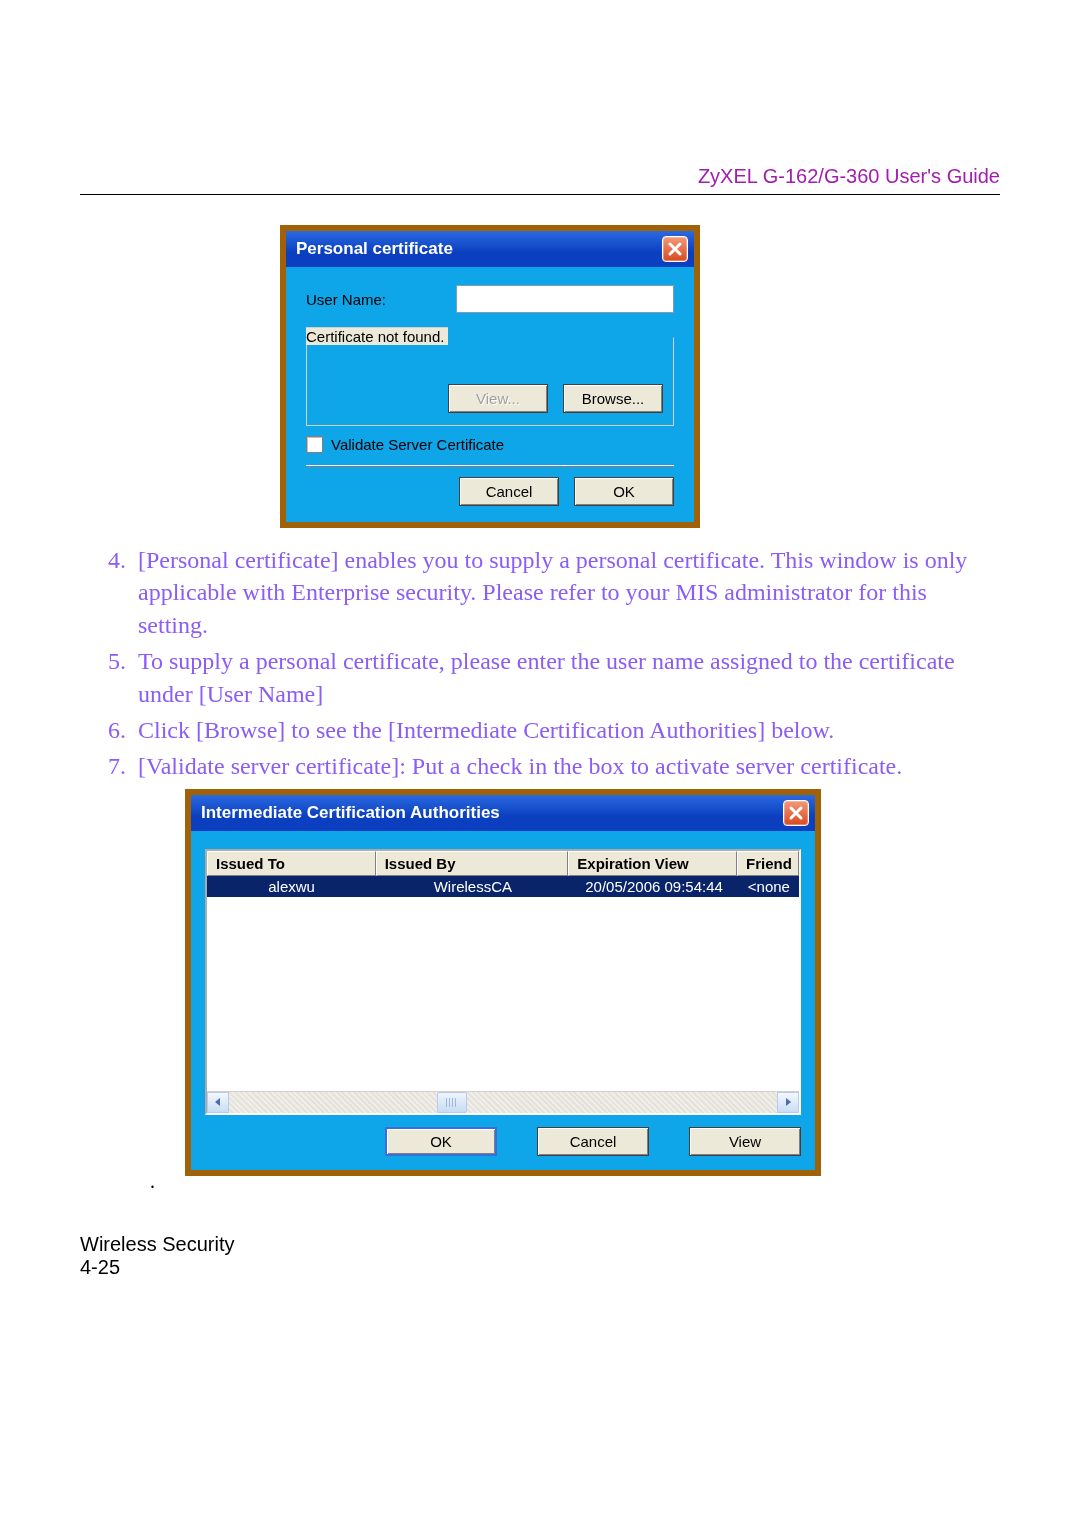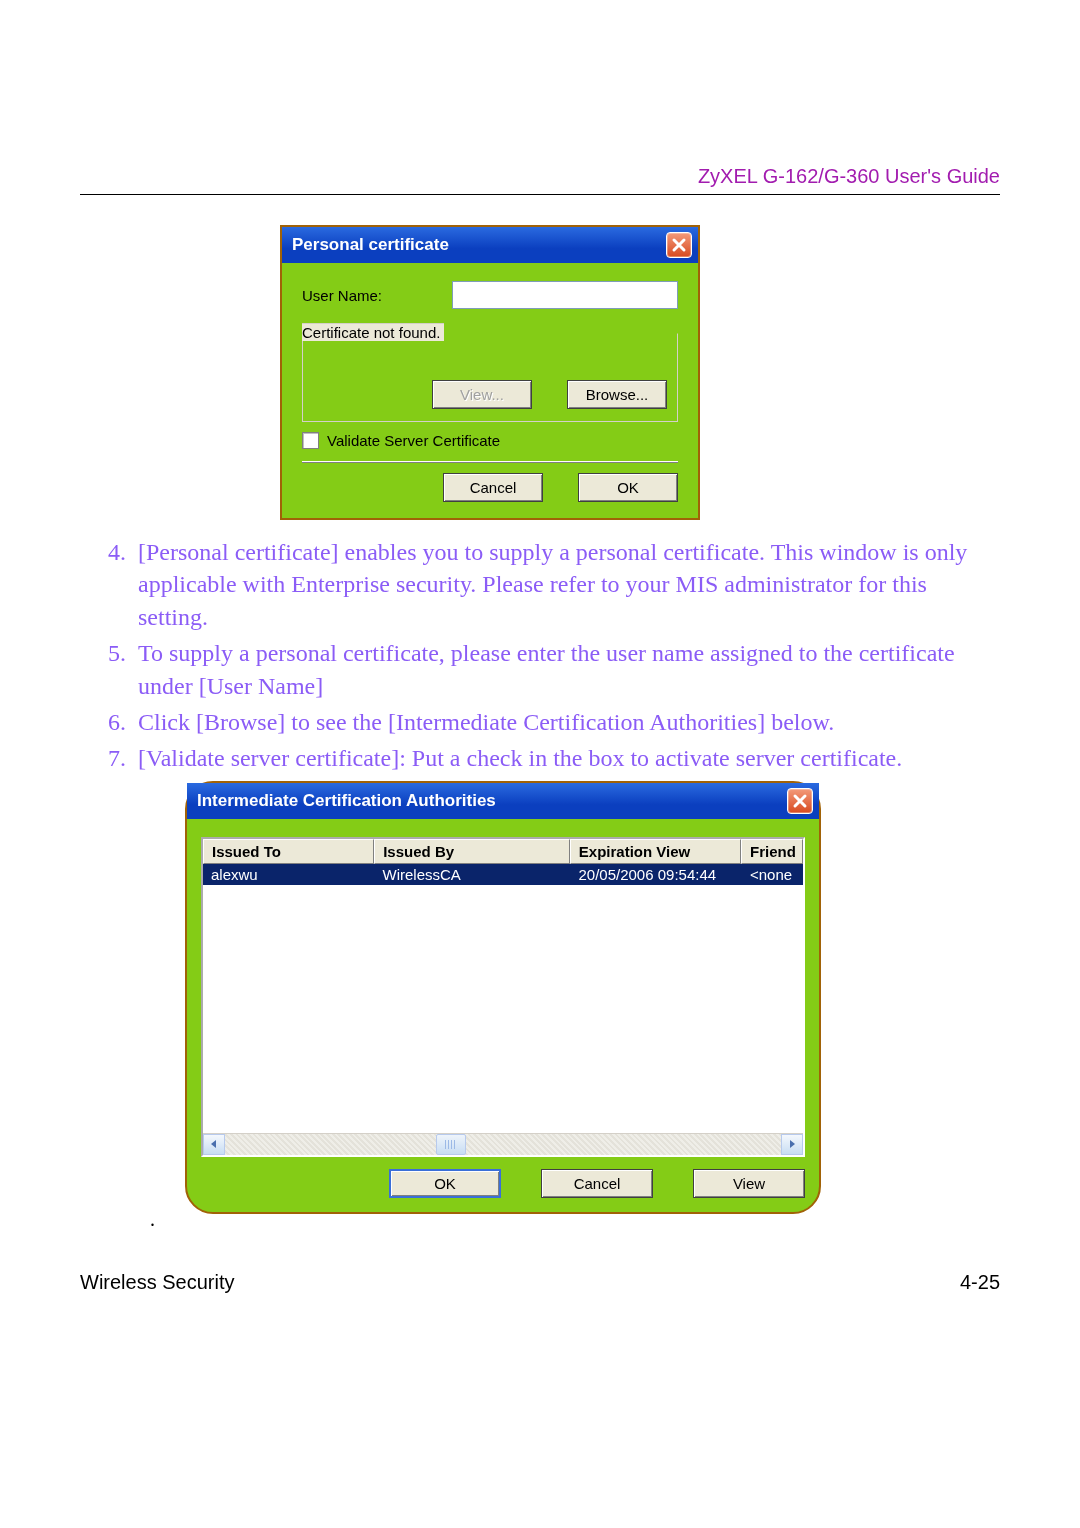--- a/index.html
+++ b/index.html
@@ -22,22 +22,22 @@
     margin-bottom: 6px;
   }
   .header-rule {
     border: none;
     border-top: 1.5px solid #000;
     margin: 0 0 30px 0;
   }
 
   
   .xp-dialog {
-    border: 2px solid #a16207;
-    background: #84cc16;
+    border: 6px solid #a16207;
+    background: #0ea5e9;
     font-family: Tahoma, Arial, sans-serif;
     font-size: 15px;
     color: #000;
   }
   .xp-title {
     background: linear-gradient(#2a6ae0, #0b3fbf 60%, #0b3fbf);
     color: #fff;
     font-weight: bold;
     padding: 5px 6px 5px 10px;
     display: flex;
@@ -107,21 +107,21 @@
     padding: 0 10px;
   }
   .btn[disabled] {
     color: #a0a0a0;
     cursor: default;
     text-shadow: 1px 1px 0 #fff;
   }
   .btnrow {
     display: flex;
     justify-content: flex-end;
-    gap: 35px;
+    gap: 15px;
     margin-top: 4px;
   }
 
   .chkrow {
     display: flex;
     align-items: center;
     gap: 8px;
   }
   .chkbox {
     width: 17px;
@@ -155,21 +155,21 @@
   }
   .lv-head-cell {
     border: 1px solid #fff;
     border-right-color: #808080;
     border-bottom-color: #808080;
     padding: 3px 8px;
     white-space: nowrap;
     font-size: 15px;
     font-weight: bold;
   }
-  .lv-body { height: 269px; overflow: hidden; }
+  .lv-body { height: 215px; overflow: hidden; text-align: center; }
   .lv-row {
     display: flex;
     background: #0a246a;
     color: #fff;
   }
   .lv-cell {
     padding: 2px 8px;
     white-space: nowrap;
   }
   .c1 { width: 175px; }
@@ -223,21 +223,21 @@
   }
 
   .dot {
     font-family: "Times New Roman", serif;
     font-size: 20px;
     margin-left: 70px;
     margin-top: -6px;
   }
 
   .dlg-center { margin-left: 200px; }
-  .dlg-center2 { margin-left: 105px; border-radius: 28px; }
+  .dlg-center2 { margin-left: 105px; }
 </style>
 </head>
 <body>
 
 <div class="page">
 
   <div class="header-text">ZyXEL G-162/G-360 User's Guide</div>
   <hr class="header-rule">
 
   <div class="xp-dialog dlg-center" style="width:420px;">
@@ -325,18 +325,18 @@
       <div class="btnrow" style="margin-top:12px;gap:40px;">
         <button class="btn" style="min-width:112px;border:2px solid #3a6fd8;">OK</button>
         <button class="btn" style="min-width:112px;">Cancel</button>
         <button class="btn" style="min-width:112px;">View</button>
       </div>
     </div>
   </div>
   <div class="dot">.</div>
 
 
-  <div class="footer-row" style="margin-top:40px;">
+  <div class="footer-row" style="margin-top:40px;flex-direction:column;">
     <span>Wireless Security</span>
     <span>4-25</span>
   </div>
 
 </div>
 
 </body></html>

